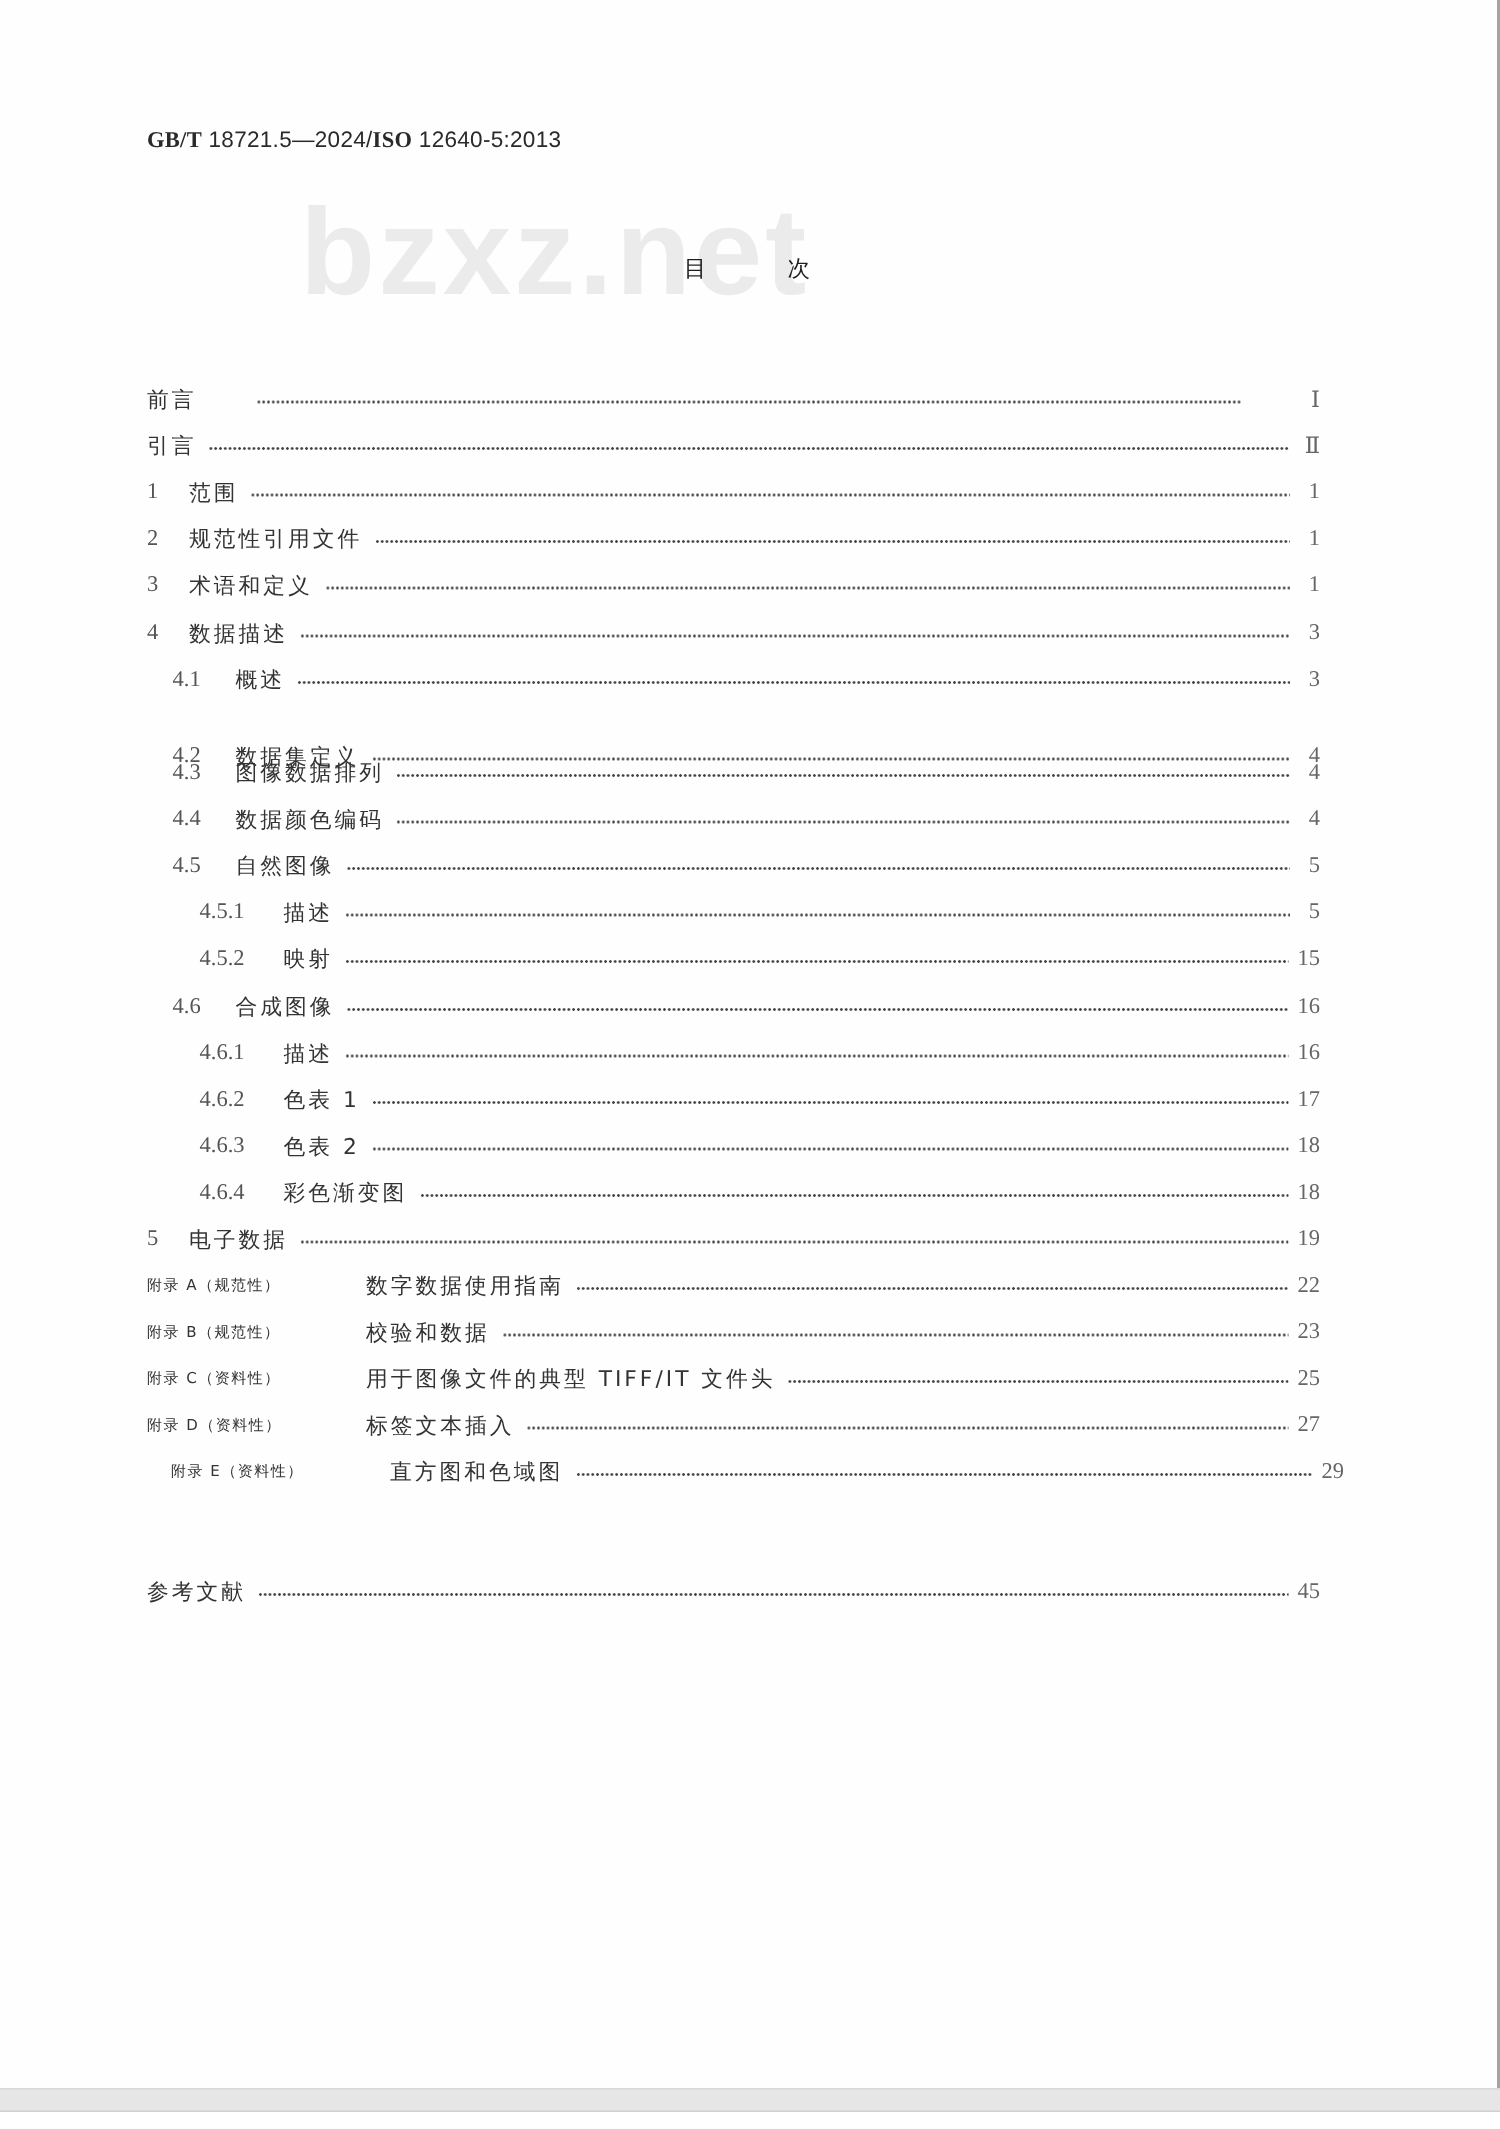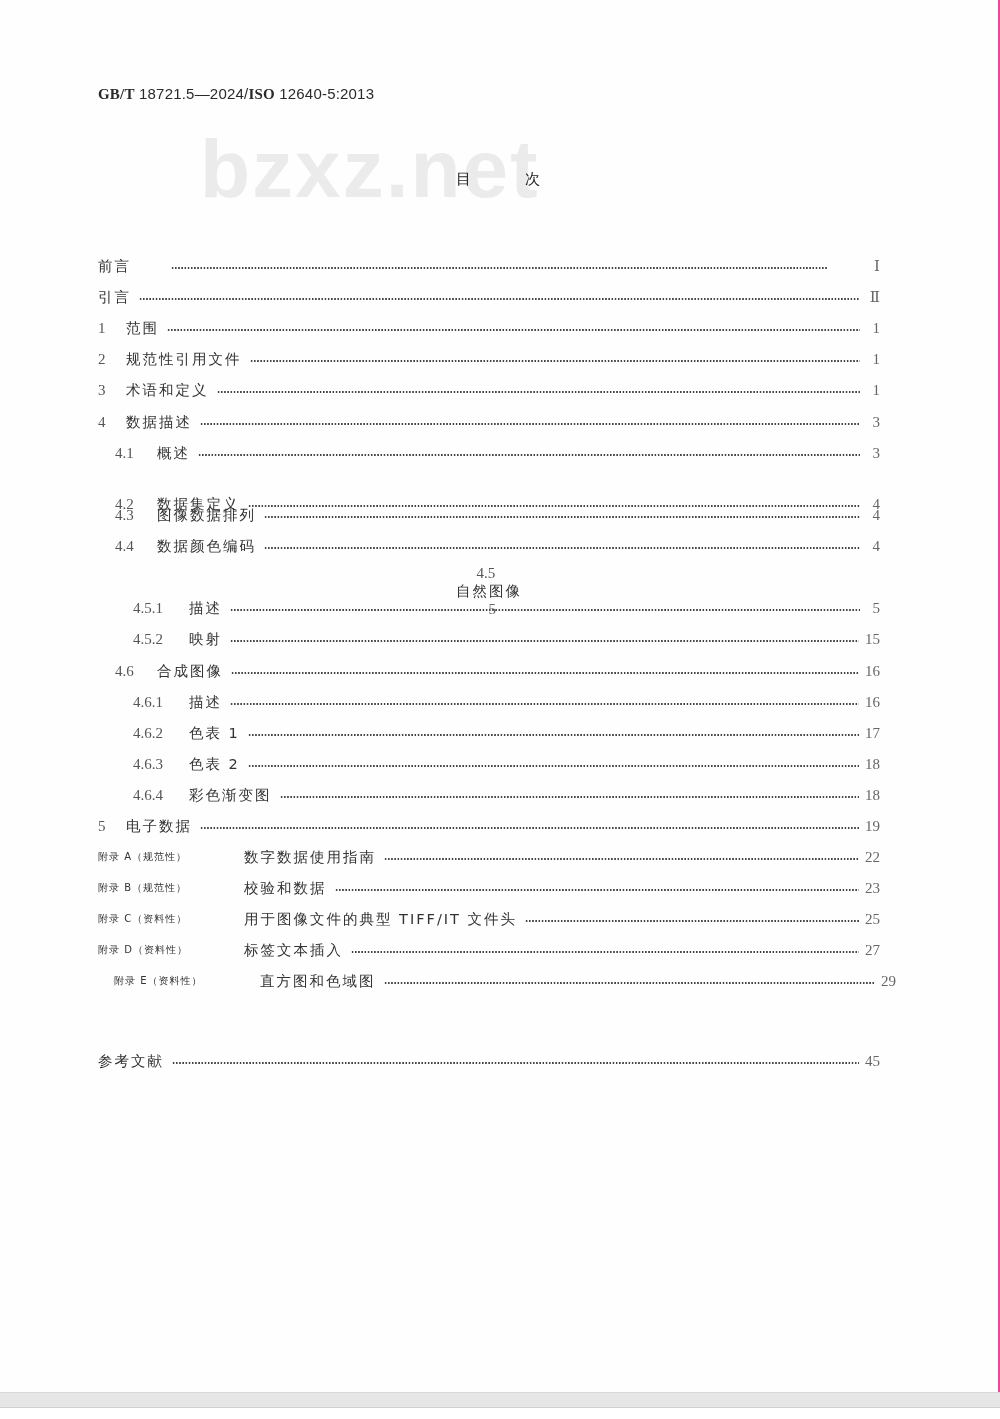--- a/index.html
+++ b/index.html
@@ -2,21 +2,21 @@
 <html><head>
 <meta charset="utf-8">
 <style>
   html, body { margin: 0; padding: 0; }
   body {
     width: 1000px; height: 1419px; background: #ffffff; position: relative; overflow: hidden;
     font-family: "DejaVu Serif", "Liberation Serif", serif; color: #3a3a3a;
   }
   .page {
     position: absolute; left: 0; top: 0; width: 998px; height: 1392px;
-    background: #fefefe; border-right: 2px solid #ec4899;
+    background: #fefefe; border-right: 2px solid #a3a3a3;
   }
   .bottom-band {
     position: absolute; left: 0; top: 1392px; width: 1000px; height: 14px;
     background: #e6e6e6; border-top: 1px solid #d8d8d8; border-bottom: 1px solid #d0d0d0;
   }
   .header-code {
     position: absolute; left: 98px; top: 85px; font-size: 15px; color: #2a2a2a;
     font-family: "Liberation Sans", "DejaVu Sans", sans-serif; letter-spacing: 0.2px;
   }
   .header-code b { font-family: "Liberation Serif", "DejaVu Serif", serif; font-weight: bold; }
@@ -110,21 +110,21 @@
         <span class="label">图像数据排列</span>
         <span class="leader"></span>
         <span class="page-no">4</span>
       </div>
       <div class="row lvl2" style="top: 280px;">
         <span class="num">4.4</span>
         <span class="label">数据颜色编码</span>
         <span class="leader"></span>
         <span class="page-no">4</span>
       </div>
-      <div class="row lvl2" style="top: 311px; flex-direction: column;">
+      <div class="row lvl2" style="top: 311px;">
         <span class="num">4.5</span>
         <span class="label">自然图像</span>
         <span class="leader"></span>
         <span class="page-no">5</span>
       </div>
       <div class="row lvl3" style="top: 342px;">
         <span class="num">4.5.1</span>
         <span class="label">描述</span>
         <span class="leader"></span>
         <span class="page-no">5</span>

